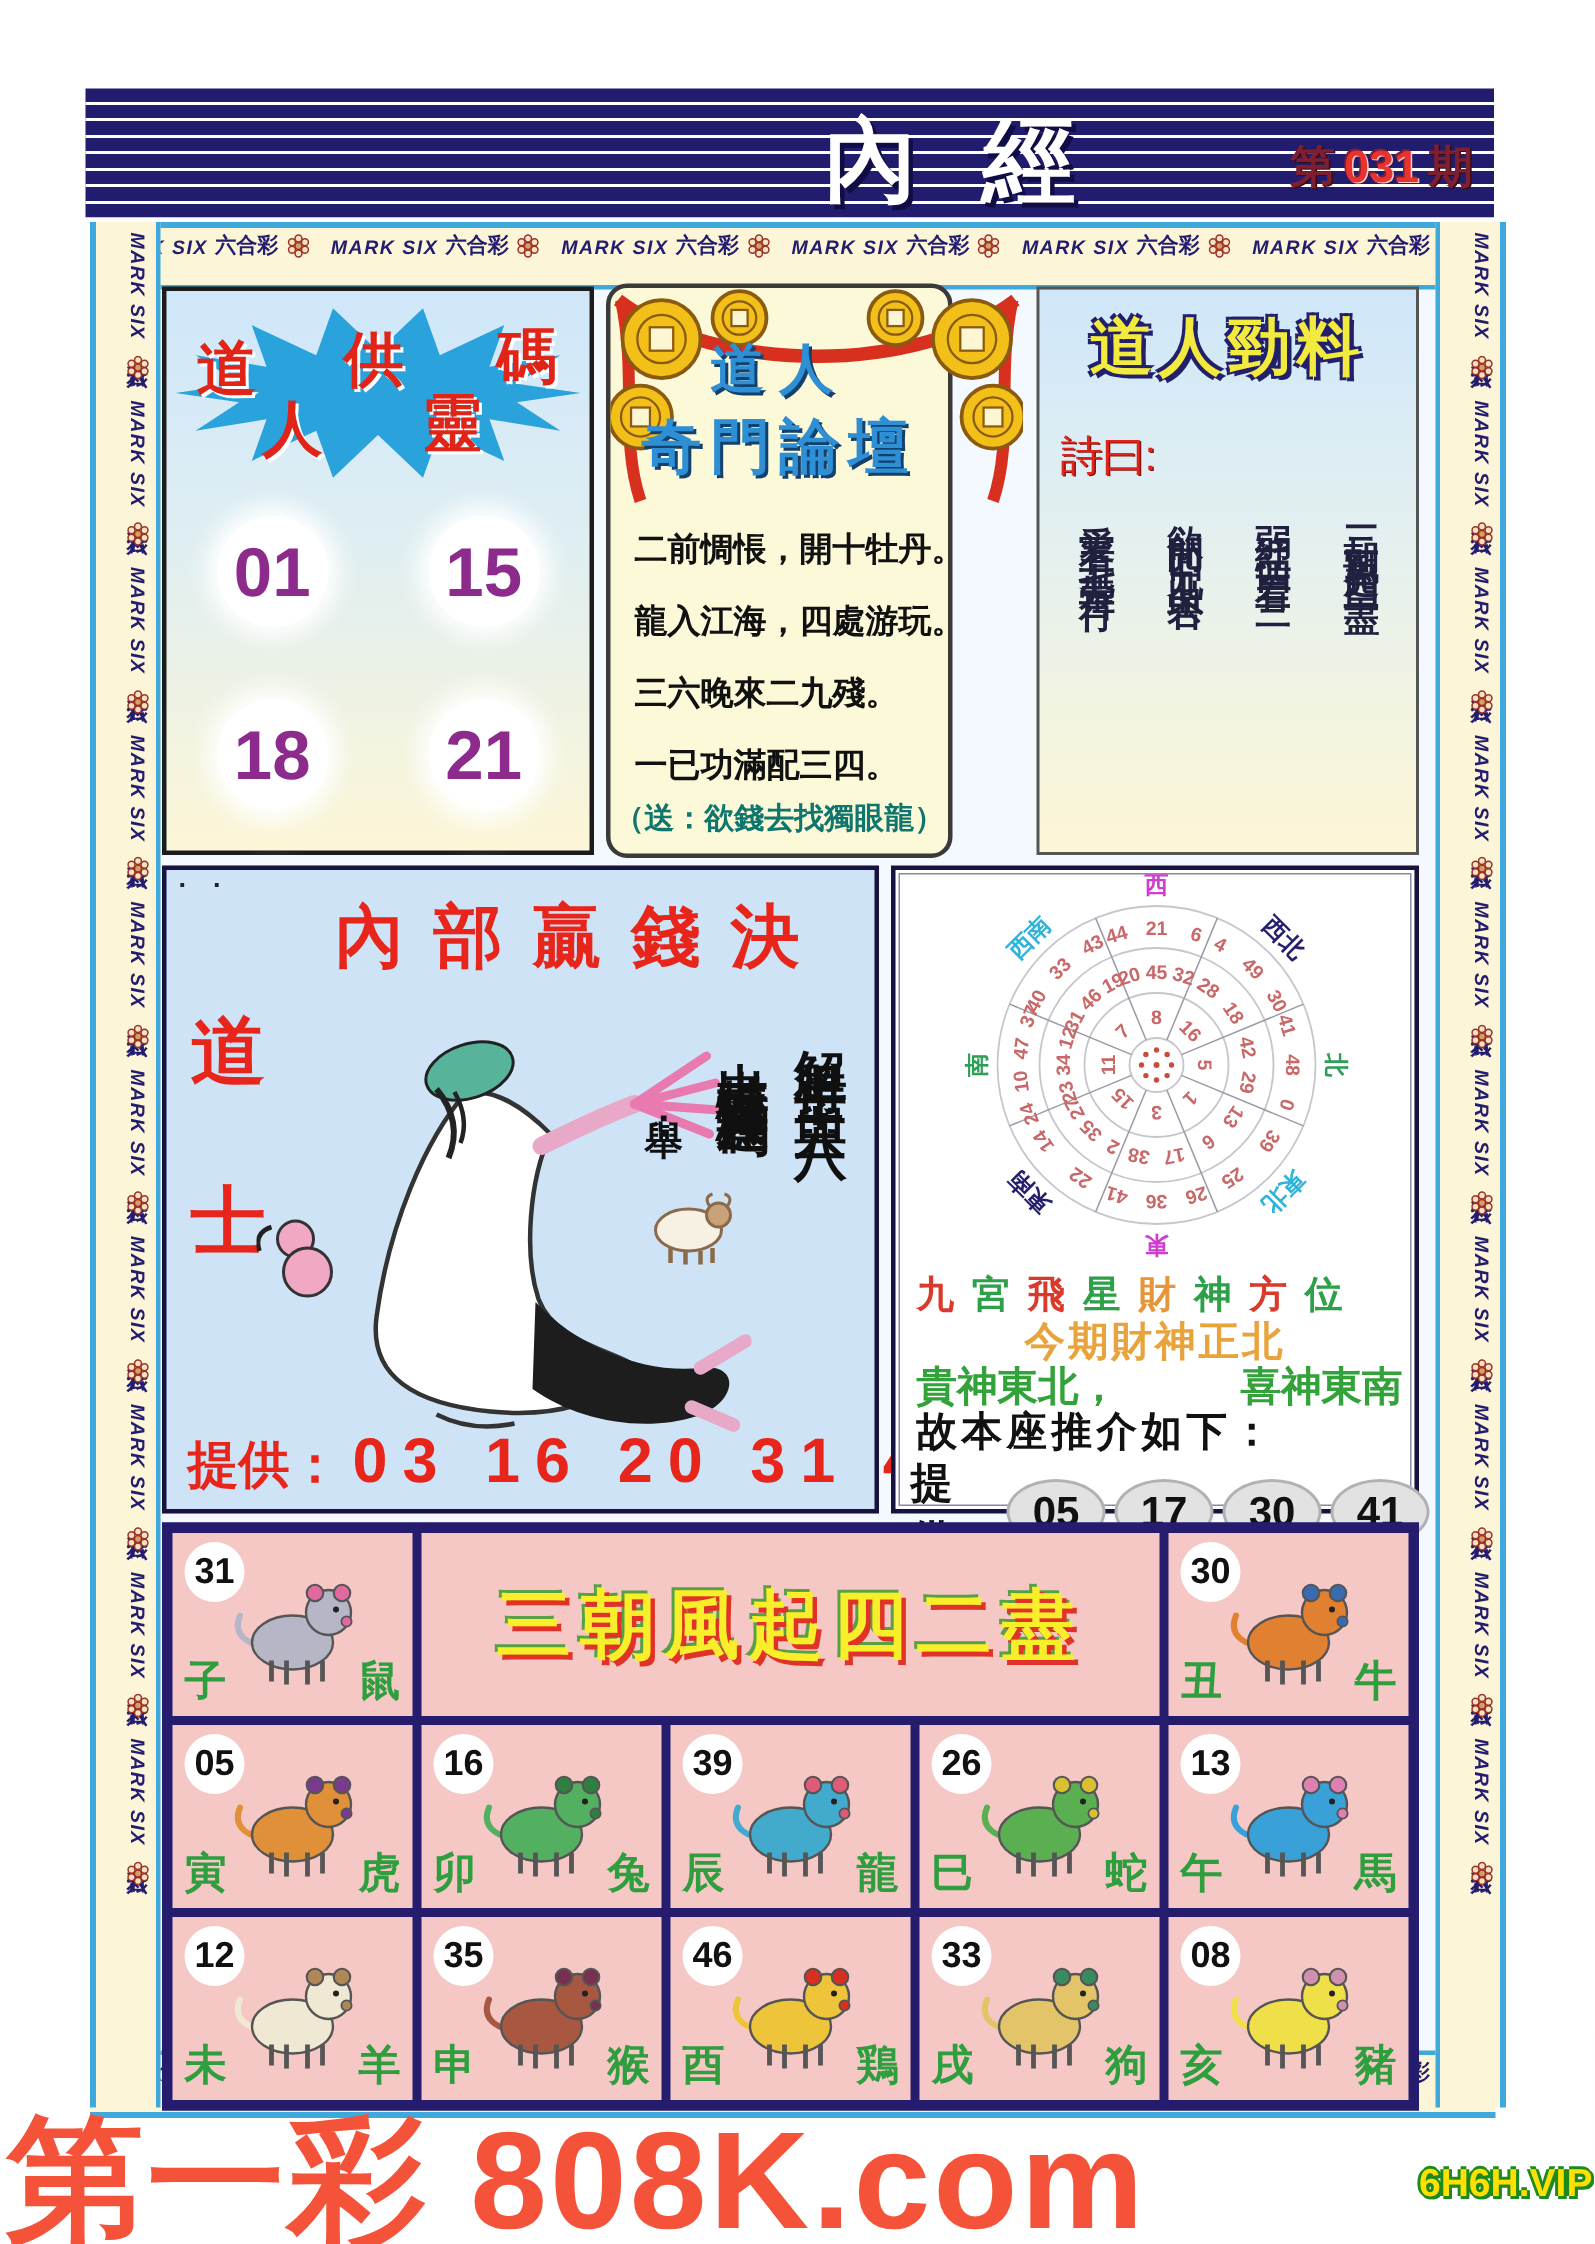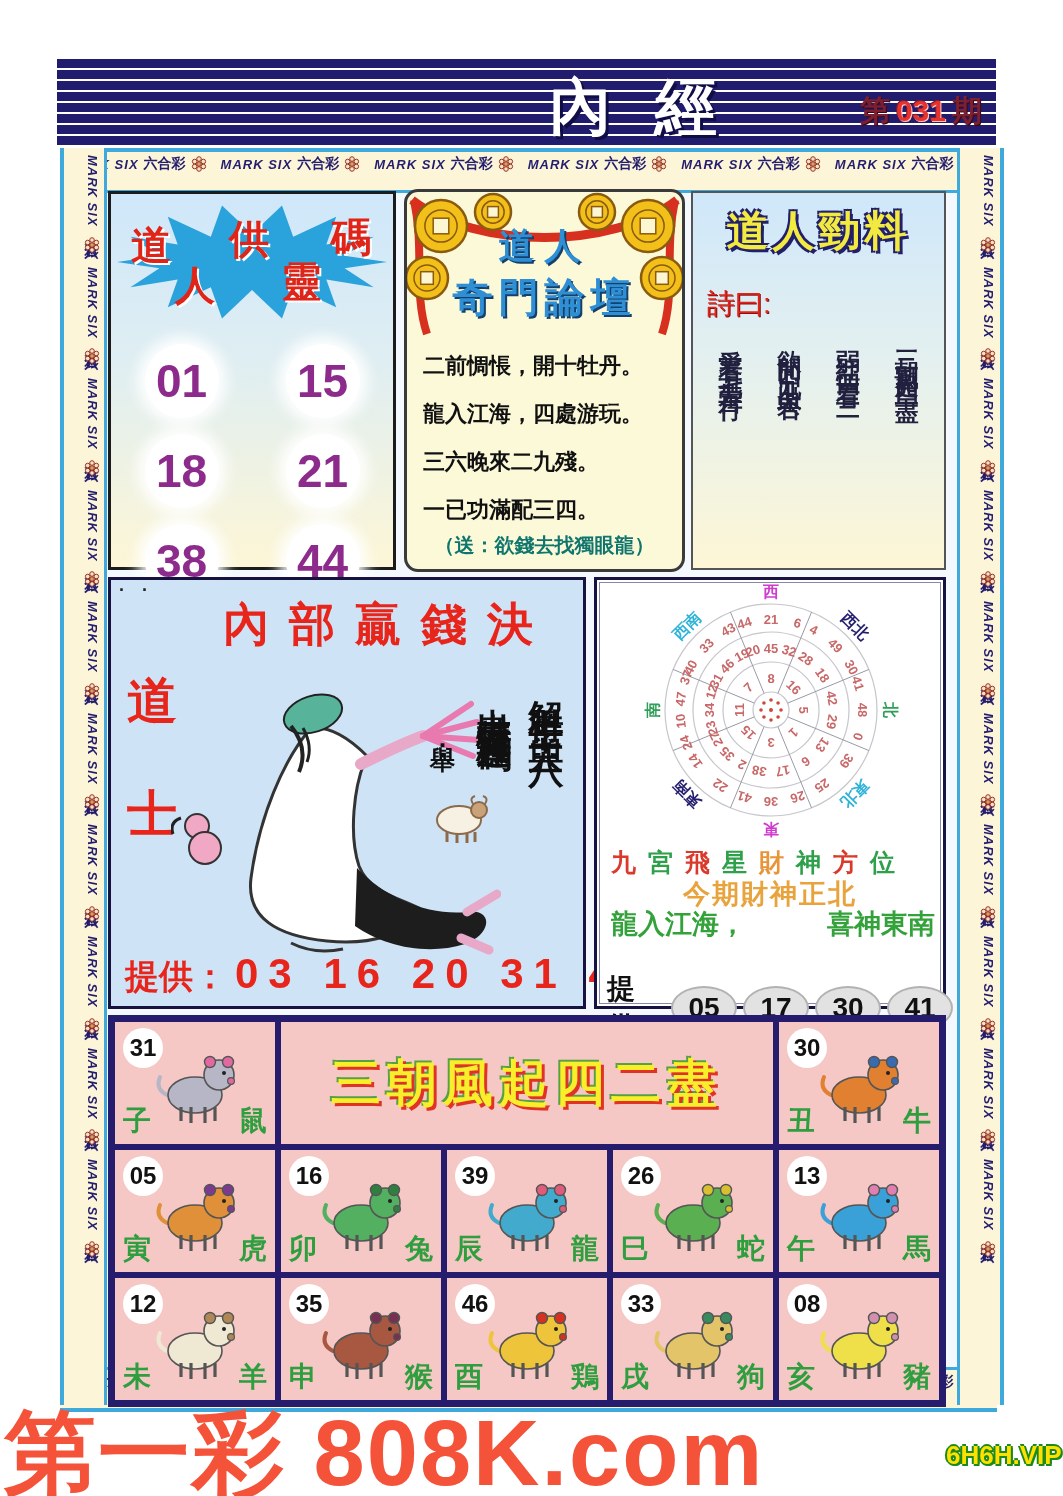--- a/index.html
+++ b/index.html
@@ -33,27 +33,27 @@
   
   .box{position:absolute;box-sizing:border-box;}
 
   
   .box1{left:108px;top:191px;width:288px;height:379px;border:3px solid #1c1c1c;
     background:linear-gradient(180deg,#cfe7fa 0%,#dfeef2 45%,#fdf6d6 100%);}
   .burst-wrap{position:relative;width:270px;height:120px;margin:8px auto 0;}
   .burst-wrap svg{position:absolute;left:0;top:0;}
   .burst-char{position:absolute;font-family:"Liberation Serif","DejaVu Serif",serif;
     font-size:40px;font-weight:bold;color:#e02418;text-shadow:2px 2px 0 #ffffff;}
-  #lucky-nums{display:grid;grid-template-columns:1fr 1fr;justify-items:center;row-gap:16px;margin-top:22px;text-align:center;}
+  #lucky-nums{display:grid;grid-template-columns:1fr 1fr;justify-items:center;row-gap:48px;margin-top:22px;text-align:center;}
   .lcircle{width:74px;height:74px;border-radius:50%;background:#ffffff;display:flex;align-items:center;justify-content:center;
     box-shadow:0 0 14px 8px rgba(255,255,255,.9);}
   .lcircle span{font-size:46px;font-weight:bold;color:#8d2b8d;}
 
   
-  .box2{left:404px;top:189px;width:281px;height:383px;border:3px solid #3a3a3a;border-radius:14px;
+  .box2{left:404px;top:189px;width:231px;height:383px;border:3px solid #3a3a3a;border-radius:14px;
     background:#fcf9d9;padding-left:40px;}
   .box2 .decor{position:absolute;left:0;top:0;}
   .f-title1{position:absolute;left:0;right:0;top:30px;text-align:center;font-size:36px;font-weight:bold;
     color:#2f8fd4;text-shadow:2px 2px 0 #14406e;letter-spacing:10px;}
   .f-title2{position:absolute;left:0;right:0;top:78px;text-align:center;font-size:40px;font-weight:bold;
     color:#2f8fd4;text-shadow:2px 2px 0 #14406e;letter-spacing:6px;}
   #forum-lines{position:absolute;left:16px;top:150px;margin:0;padding:0;list-style:none;}
   #forum-lines li{font-size:22px;font-weight:bold;color:#111;line-height:48px;white-space:nowrap;}
   .f-foot{position:absolute;left:0;right:0;bottom:10px;text-align:center;font-size:20px;font-weight:bold;color:#0f766e;}
 
@@ -729,23 +729,24 @@
           <circle cx="179.07106781186548" cy="135.07106781186548" r="1.8" fill="#cc4a3a"></circle>
           <circle cx="172" cy="138" r="1.8" fill="#cc4a3a"></circle>
           <circle cx="164.92893218813452" cy="135.07106781186548" r="1.8" fill="#cc4a3a"></circle>
           <circle cx="162" cy="128" r="1.8" fill="#cc4a3a"></circle>
           <circle cx="164.92893218813452" cy="120.92893218813452" r="1.8" fill="#cc4a3a"></circle>
           <circle cx="172" cy="128" r="2" fill="#cc4a3a"></circle>
         </svg></div>
     <div id="wheel-caption"><span style="color: rgb(217, 58, 43);">九</span><span style="color: rgb(47, 160, 74);">宮</span><span style="color: rgb(217, 58, 43);">飛</span><span style="color: rgb(47, 160, 74);">星</span><span style="color: rgb(232, 149, 58);">財</span><span style="color: rgb(47, 160, 74);">神</span><span style="color: rgb(217, 58, 43);">方</span><span style="color: rgb(47, 160, 74);">位</span></div>
     <div class="w-fortune">今期財神正北</div>
     <div class="w-gods">
-      <span>龍入江海，</span>
+      <span>貴神東北，</span>
       <span>喜神東南</span>
     </div>
+    <div class="w-intro">故本座推介如下：</div>
     <div class="w-provide">
       <span class="w-plabel">提供：</span>
       <span id="wheel-pills">
           <span class="pill">05</span>
           <span class="pill">17</span>
           <span class="pill">30</span>
           <span class="pill">41</span>
         </span>
     </div>
   </section>

